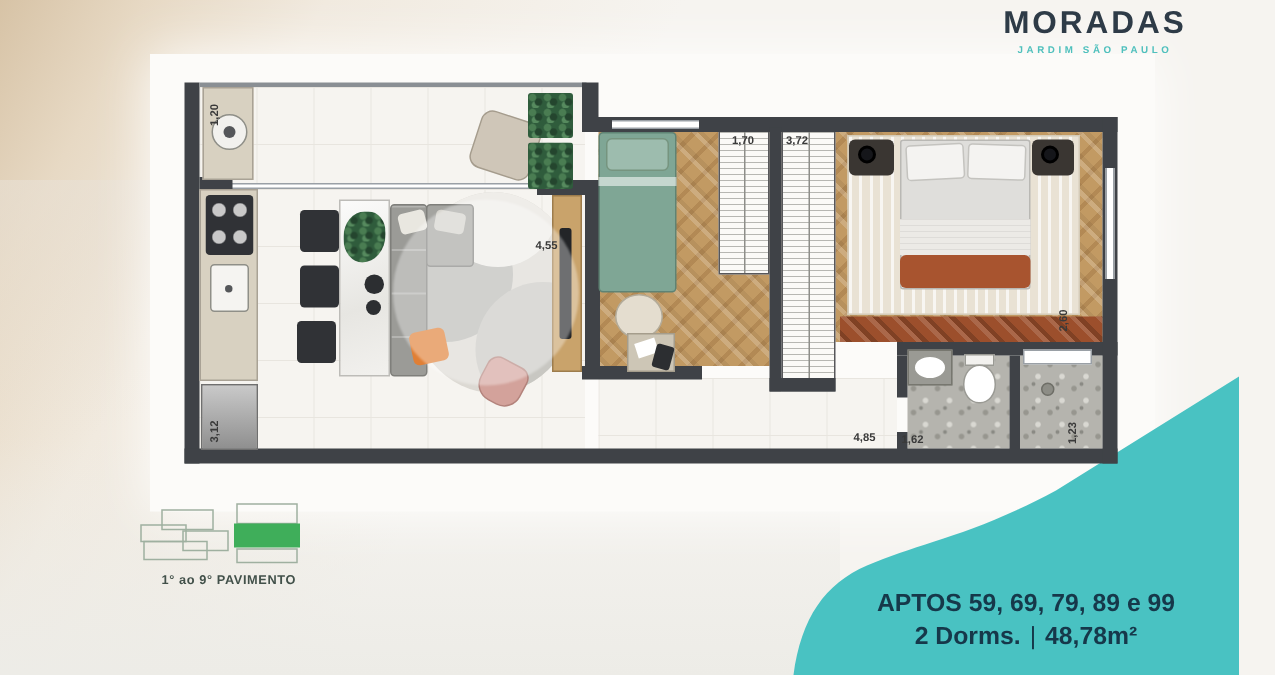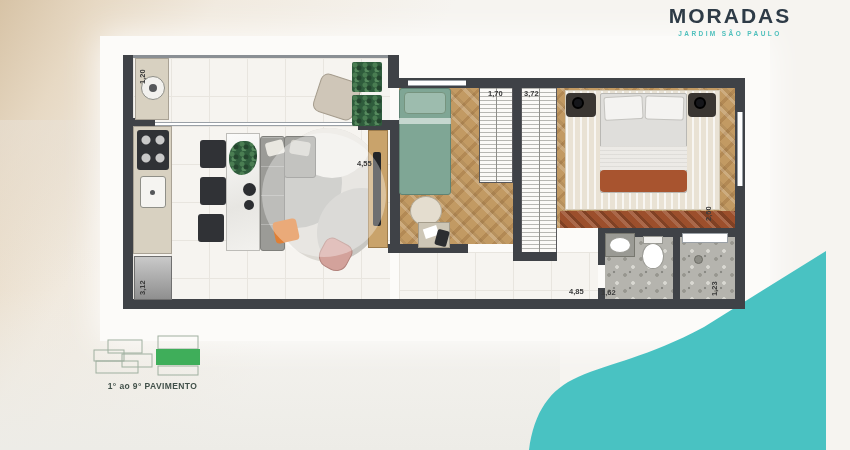--- a/index.html
+++ b/index.html
@@ -83,20 +83,24 @@
   <svg class="teal" width="850" height="450" viewBox="0 0 850 450">
     <path d="M529 450 C534 412 550 389 578 377 C612 362 646 358 704 327 L826 251 L826 450 Z" fill="#49c2c2"></path>
   </svg>
 
   <div class="brand">
     <h1>MORADAS</h1>
     <div class="sub">JARDIM SÃO PAULO</div>
   </div>
 
   <div class="unit">
+    <div class="l1">APTOS 59, 69, 79, 89 e 99</div>
+    <div class="l2">
+      <span>2 Dorms.</span><span class="sep">|</span><span>48,78m²</span>
+    </div>
   </div>
 
   <svg class="floors" viewBox="0 0 130 66">
     <g fill="none" stroke="#9fb0a0" stroke-width="1">
       <rect x="8" y="20" width="30" height="11"></rect>
       <rect x="22" y="10" width="34" height="13"></rect>
       <rect x="36" y="24" width="30" height="13"></rect>
       <rect x="10" y="31" width="42" height="12"></rect>
       <rect x="72" y="6" width="40" height="13"></rect>
       <rect x="72" y="36" width="40" height="9"></rect>

